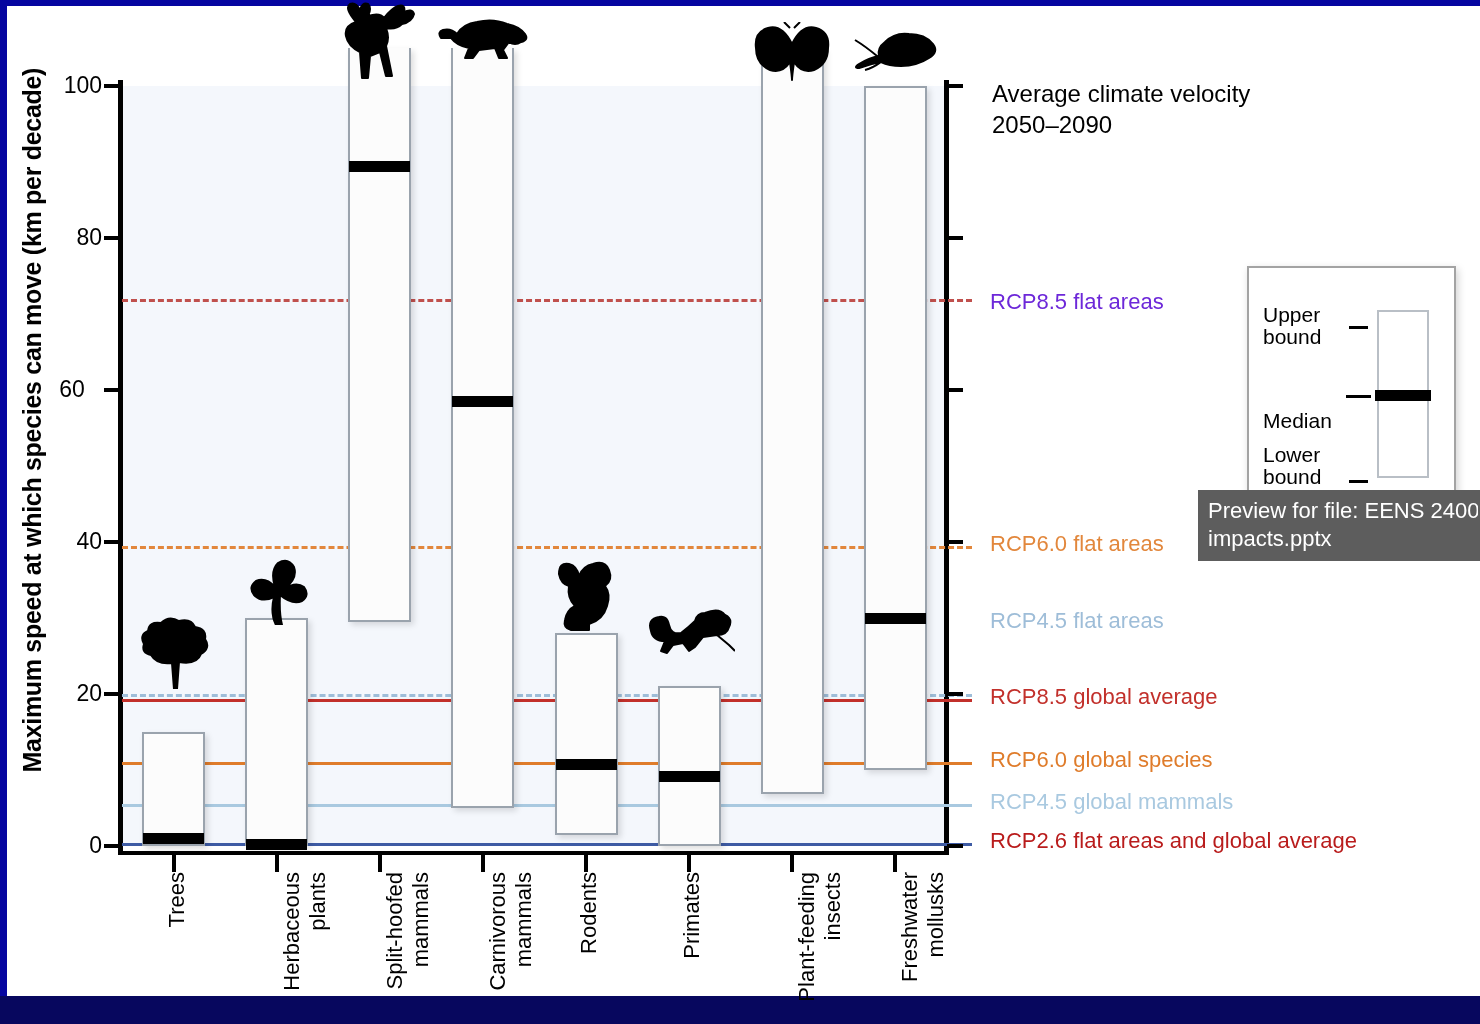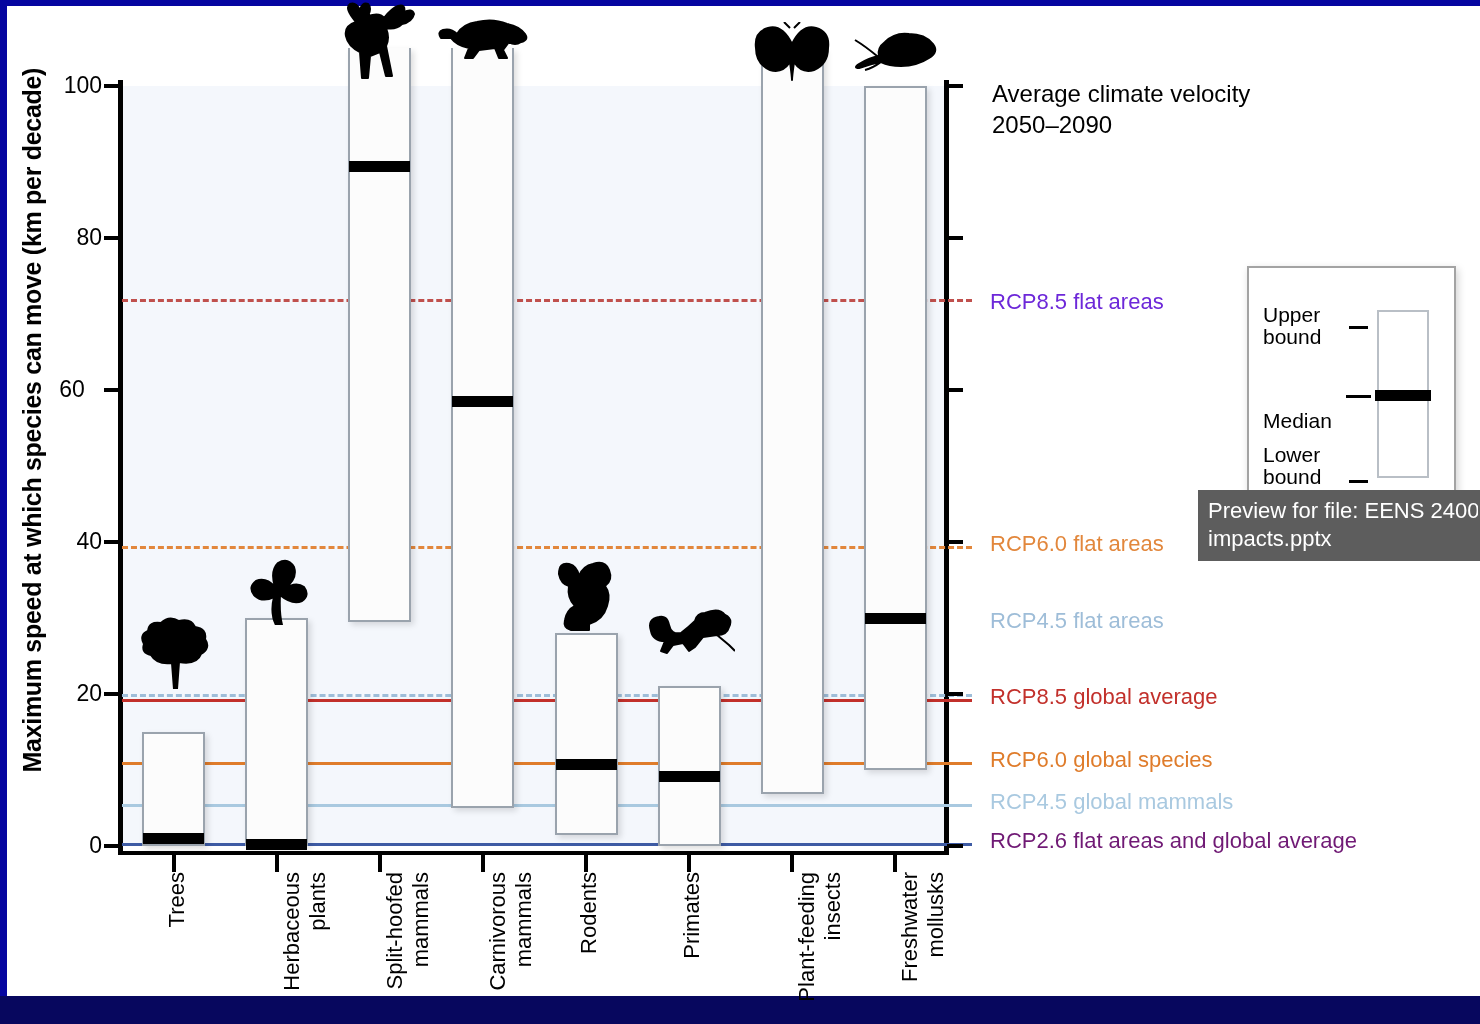--- a/index.html
+++ b/index.html
@@ -346,21 +346,21 @@
       <div class="xtick" style="left: 893.438px;"></div>
       <div class="xlabel" style="left: 897.438px;"><span>Freshwater</span><span class="l2">mollusks</span></div>
     </div>
   <div id="reflabels-layer">
       <div class="reflabel" style="top: 304px; color: #6d28d9;">RCP8.5 flat areas</div>
       <div class="reflabel" style="top: 545.8px; color: rgb(226, 135, 60);">RCP6.0 flat areas</div>
       <div class="reflabel" style="top: 623px; color: rgb(158, 189, 216);">RCP4.5 flat areas</div>
       <div class="reflabel" style="top: 699.32px; color: rgb(194, 48, 43);">RCP8.5 global average</div>
       <div class="reflabel" style="top: 762.4px; color: rgb(223, 124, 43);">RCP6.0 global species</div>
       <div class="reflabel" style="top: 804.2px; color: rgb(169, 201, 224);">RCP4.5 global mammals</div>
-      <div class="reflabel" style="top: 842.96px; color: #701a75;">RCP2.6  flat areas and global average</div>
+      <div class="reflabel" style="top: 842.96px; color: #b91c1c;">RCP2.6  flat areas and global average</div>
     </div>
 
   <div class="note">
     <div>Average climate velocity</div>
     <div>2050–2090</div>
   </div>
 
   <div id="legendbox">
     <div class="lg-label" style="left:14px; top:36px;">
       <span>Upper</span><br>

